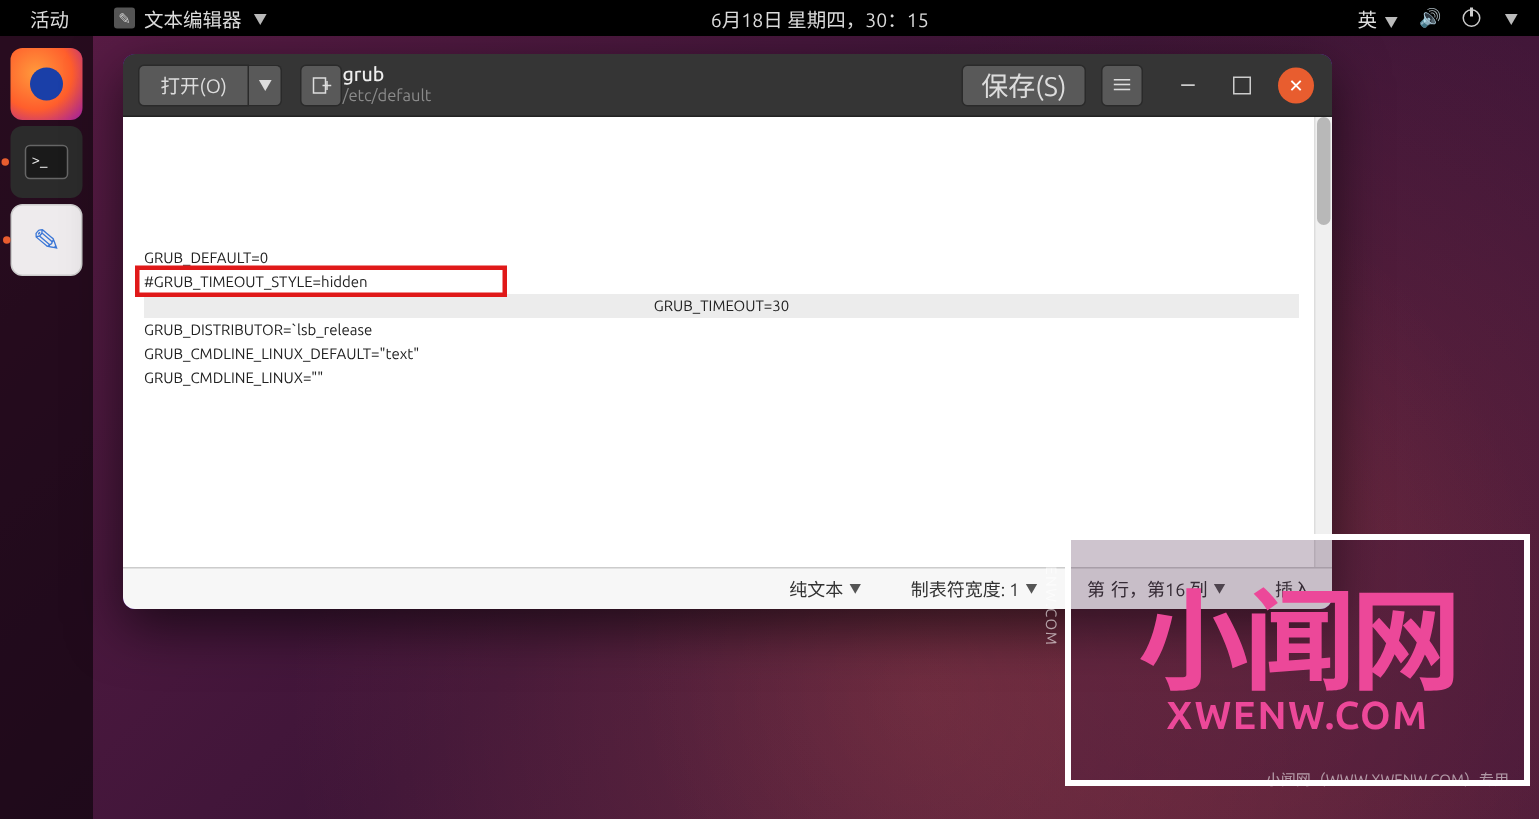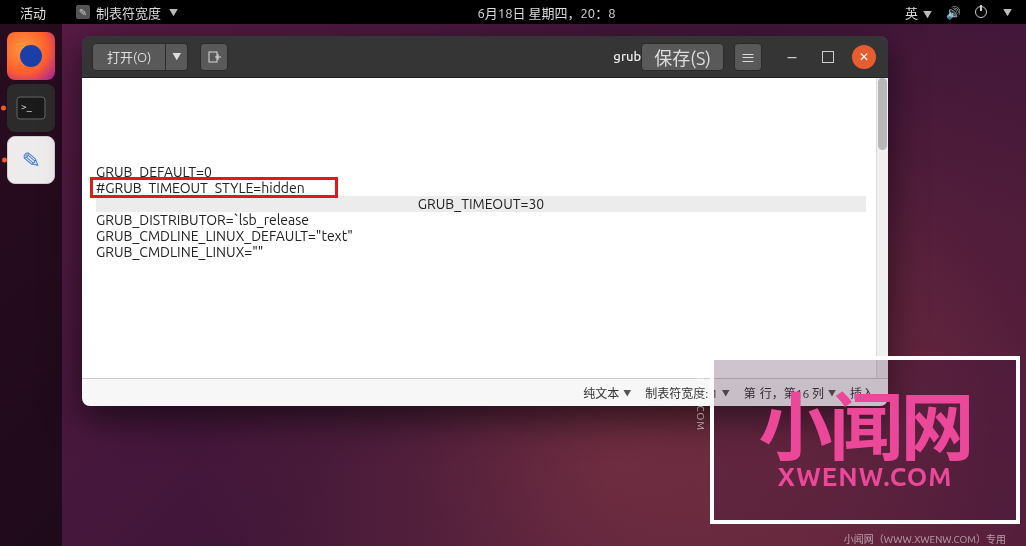--- a/index.html
+++ b/index.html
@@ -58,76 +58,76 @@
   .win-hd {
     height:42px; background:#353535; border-bottom:1px solid #222;
     display:flex; align-items:center; color:#ddd;
   }
   .hd-open{ display:flex; margin-left:10px;}
   .hd-open .btn{ background:#595959; border:1px solid #2a2a2a; height:28px; display:flex; align-items:center; justify-content:center;}
   .hd-open .main{ padding:0 14px; border-radius:4px 0 0 4px; font-size:13px;}
   .hd-open .dd{ width:22px; border-left:none; border-radius:0 4px 4px 0; font-size:9px;}
   .hd-new{ width:28px;height:28px;background:#595959;border:1px solid #2a2a2a;border-radius:4px;margin-left:12px;display:flex;align-items:center;justify-content:center;}
   .hd-new svg{width:14px;height:14px;}
-  .hd-title{ flex:1; text-align:right; font-size:13px; line-height:1.1;}
+  .hd-title{ flex:1; text-align:left; font-size:13px; line-height:1.1;}
   .hd-title .fn{ color:#eee; font-weight:500;}
   .hd-title .pth{ color:#8a8a8a; font-size:11px;}
   .hd-save{ background:#595959;border:1px solid #2a2a2a;border-radius:4px;height:28px;padding:0 12px;font-size:18px;display:flex;align-items:center;}
   .hd-menu{ width:28px;height:28px;background:#595959;border:1px solid #2a2a2a;border-radius:4px;margin-left:10px;display:flex;align-items:center;justify-content:center;font-size:15px;}
   .wc{ display:flex; gap:12px; padding:0 12px 0 18px;}
   .wc .c{ width:24px;height:24px;border-radius:50%;display:flex;align-items:center;justify-content:center;}
   .wc .min{ color:#ccc; font-size:18px; line-height:0.5;}
   .wc .max{ color:#ccc;}
   .wc .max::after{content:"";width:10px;height:10px;border:1.5px solid #ccc;display:block;}
   .wc .cls{ background:#e85d2f;}
   .wc .cls::after{content:"✕"; color:#fff; font-size:12px;}
 
   .editor{ position:relative; height:300px; background:#fff; display:flex;}
-  .ed-text{ flex:1; padding:6px 10px 0 14px; font-family:"DejaVu Sans Mono","Consolas",monospace; font-size:14px; color:#222; line-height:16px; white-space:pre;}
+  .ed-text{ flex:1; padding:6px 10px 0 14px; font-family:"DejaVu Sans Mono","Consolas",monospace; font-size:10px; color:#222; line-height:16px; white-space:pre;}
   .ed-text .ln{display:block; height:16px;}
   .ed-text .cur{ background:#ececec;text-align:center;}
   .highlight{ position:absolute; border:3px solid #e01919; pointer-events:none;}
   .scrollbar{ width:12px; background:#f0f0f0; border-left:1px solid #ddd; position:relative;}
   .scrollbar .thumb{ position:absolute; top:0; left:1px; right:1px; height:72px; background:#b8b8b8; border-radius:6px;}
 
   .statusbar{
     height:28px; border-top:1px solid #ccc; background:#f7f7f7;
     display:flex; align-items:center; justify-content:flex-end;
-    font-size:12px; color:#333; padding:0 14px; gap:14px;
+    font-size:12px; color:#333; padding:0 14px; gap:33px;
   }
   .statusbar .grp{ display:flex; align-items:center; gap:4px;}
   .statusbar .tri{ font-size:8px; color:#555;}
 
   
   .wm{
     position:absolute; right:6px; bottom:22px;
     width:310px; height:168px;
     border:4px solid #fff; background:rgba(60,20,60,0.25);
     color:#ec4899; display:flex; flex-direction:column; align-items:center; justify-content:center;
   }
   .wm .big{ font-size:74px; font-weight:700; letter-spacing:-3px; line-height:1;}
   .wm .url{ font-size:26px; letter-spacing:1px; font-weight:600; margin-top:-2px;}
   .wm-side{ position:absolute; right:320px; top:360px; writing-mode:vertical-rl; font-size:10px; color:rgba(255,255,255,0.6); letter-spacing:1px;}
-  .wm-foot{ position:absolute; right:20px; bottom:0; font-size:10px; color:rgba(255,255,255,0.55);}
+  .wm-foot{ position:absolute; right:20px; bottom:20px; font-size:10px; color:rgba(255,255,255,0.55);}
 </style>
 </head>
 <body>
 
 <div class="desktop"></div>
 
 <div class="top-panel">
   <div class="left">
     <div class="activities">活动</div>
     <div class="appmenu">
       <span class="icn"></span>
-      <span>制表符宽度</span>
-      <span class="tri">▼</span>
-    </div>
-  </div>
-  <div class="center">6月18日 星期四，20：8</div>
+      <span>文本编辑器</span>
+      <span class="tri">▼</span>
+    </div>
+  </div>
+  <div class="center">6月18日 星期四，30：15</div>
   <div class="right">
     <div class="grp">
       <span>英</span>
       <span class="tri">▼</span>
     </div>
     <span class="vol"></span>
     <span class="pwr"></span>
     <span class="tri">▼</span>
   </div>
 </div>
@@ -154,20 +154,21 @@
     </div>
     <div class="hd-new">
       <svg viewBox="0 0 14 14">
           <rect x="2" y="2" width="8" height="10" fill="none" stroke="#ddd"></rect>
           <line x1="8" y1="7" x2="14" y2="7" stroke="#ddd"></line>
           <line x1="11" y1="4" x2="11" y2="10" stroke="#ddd"></line>
         </svg>
     </div>
     <div class="hd-title">
       <div class="fn">grub</div>
+      <div class="pth">/etc/default</div>
     </div>
     <div class="hd-save">保存(S)</div>
     <div class="hd-menu">
       <span>≡</span>
     </div>
     <div class="wc">
       <div class="c min">–</div>
       <div class="c max"></div>
       <div class="c cls"></div>
     </div>

